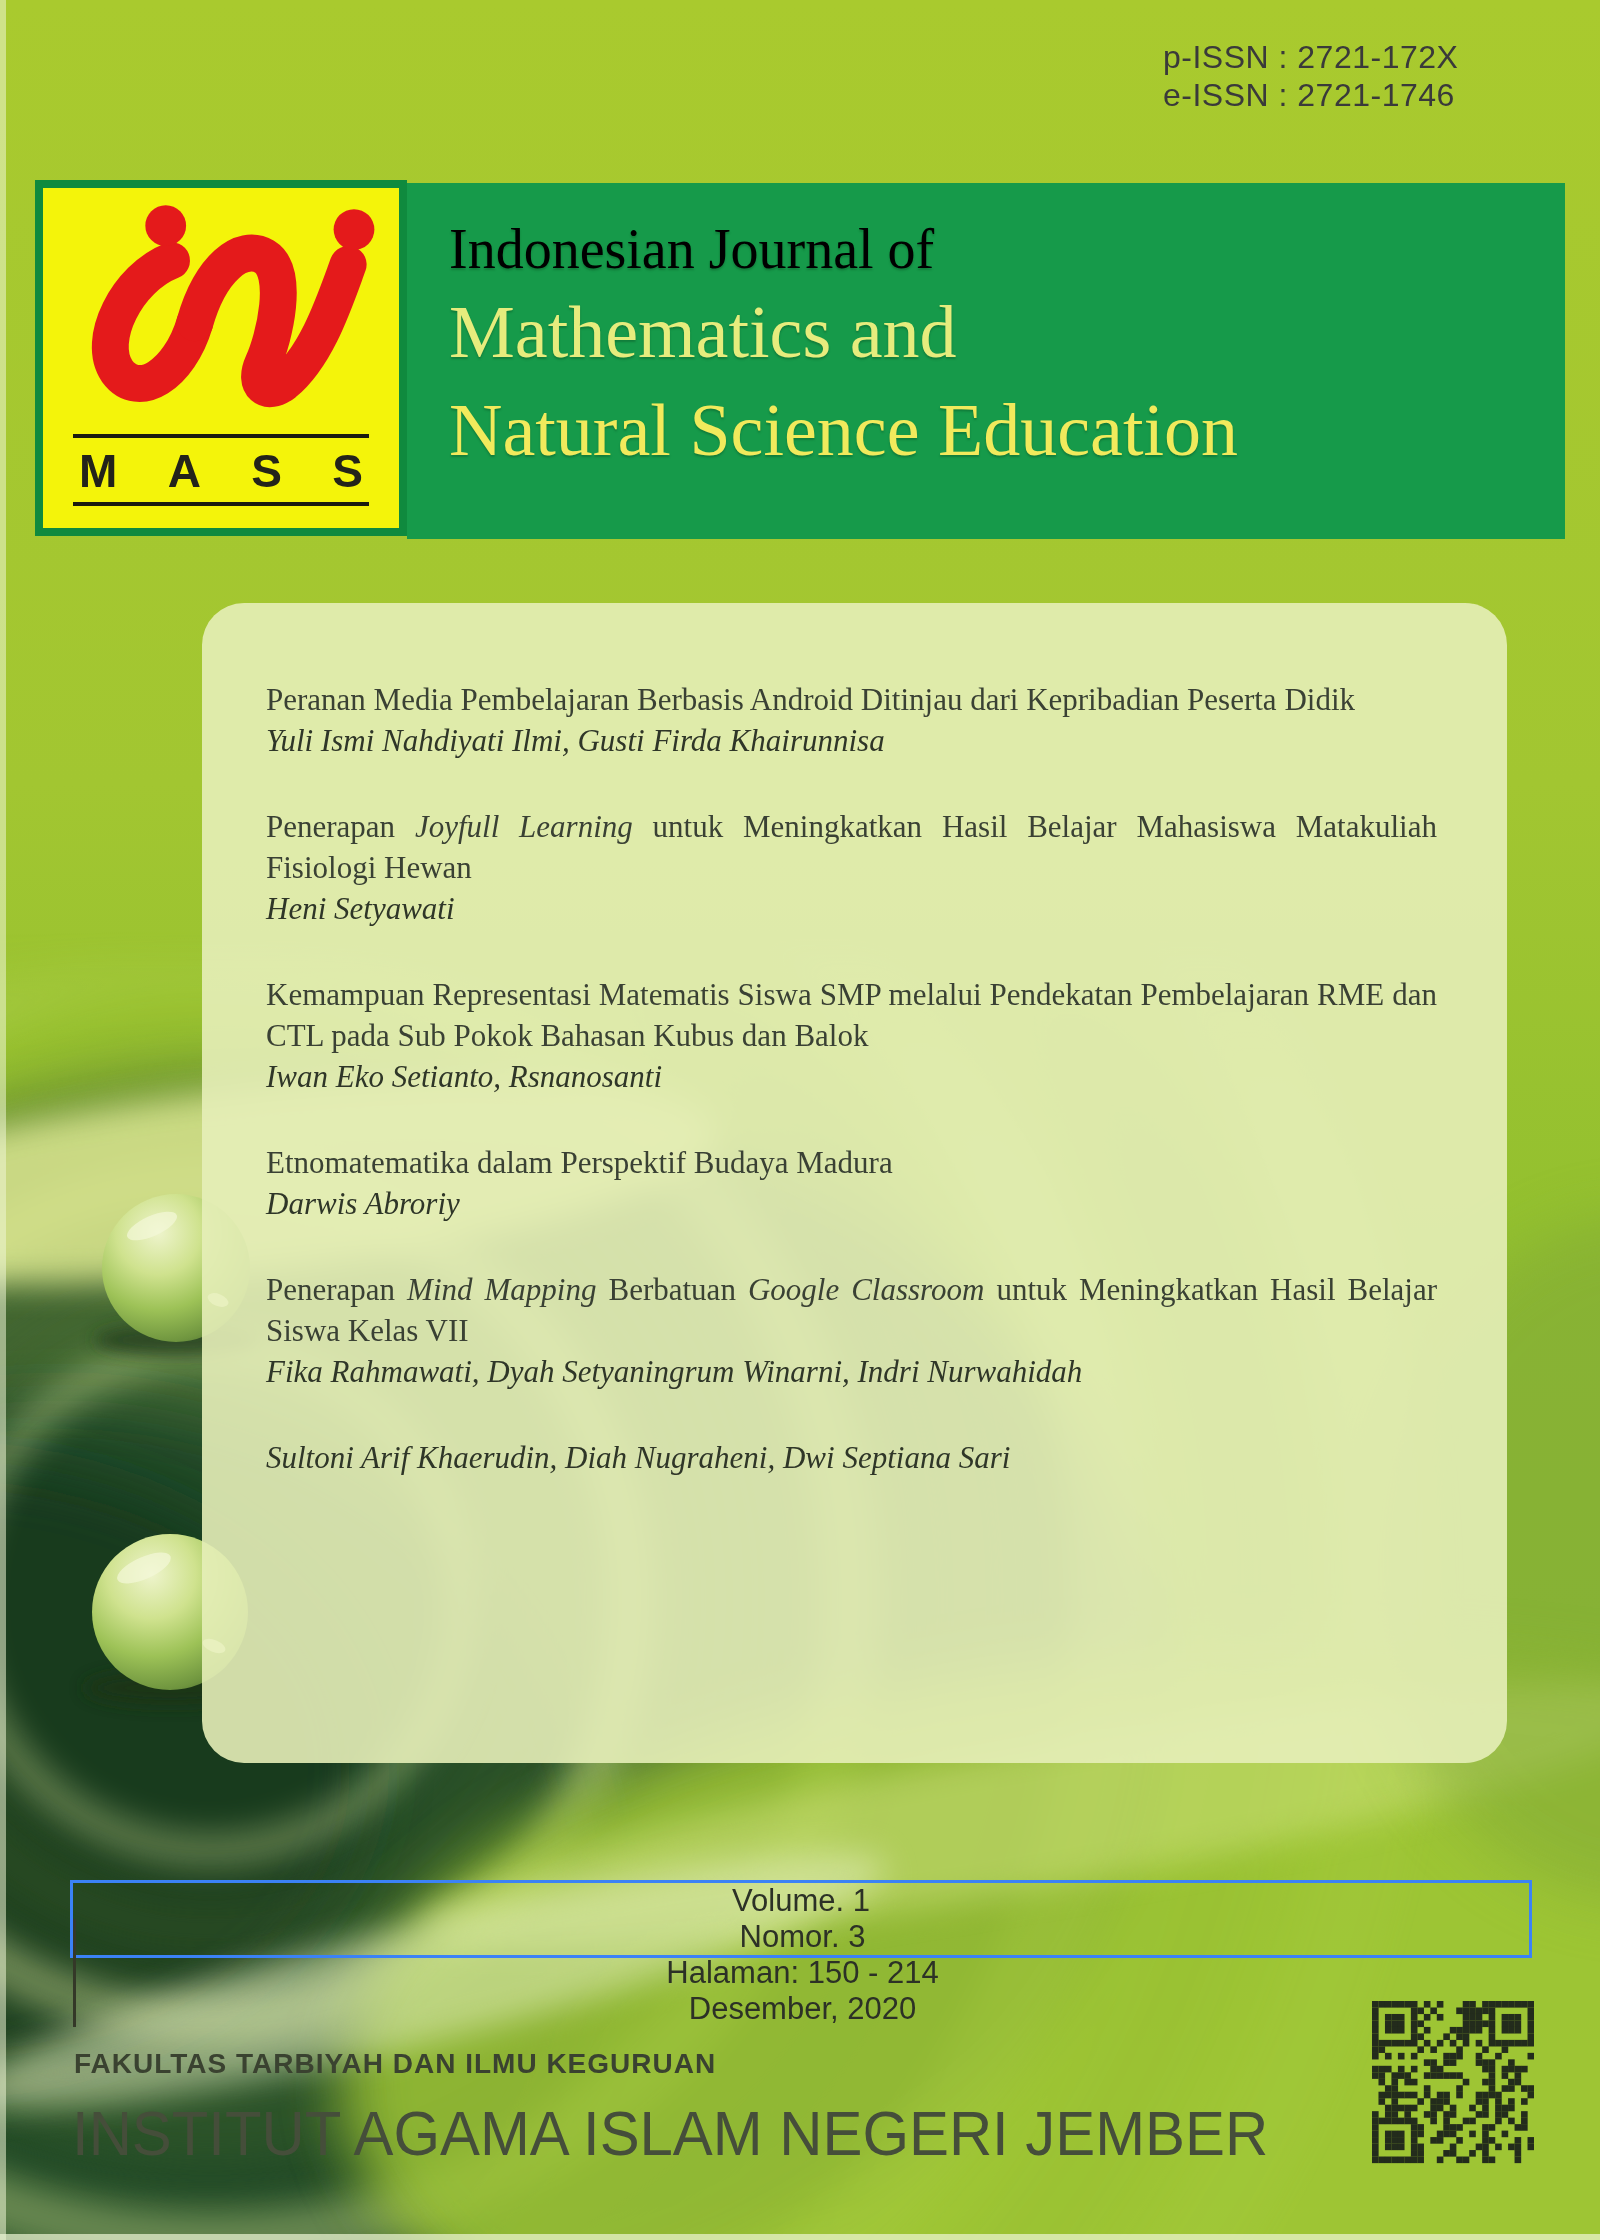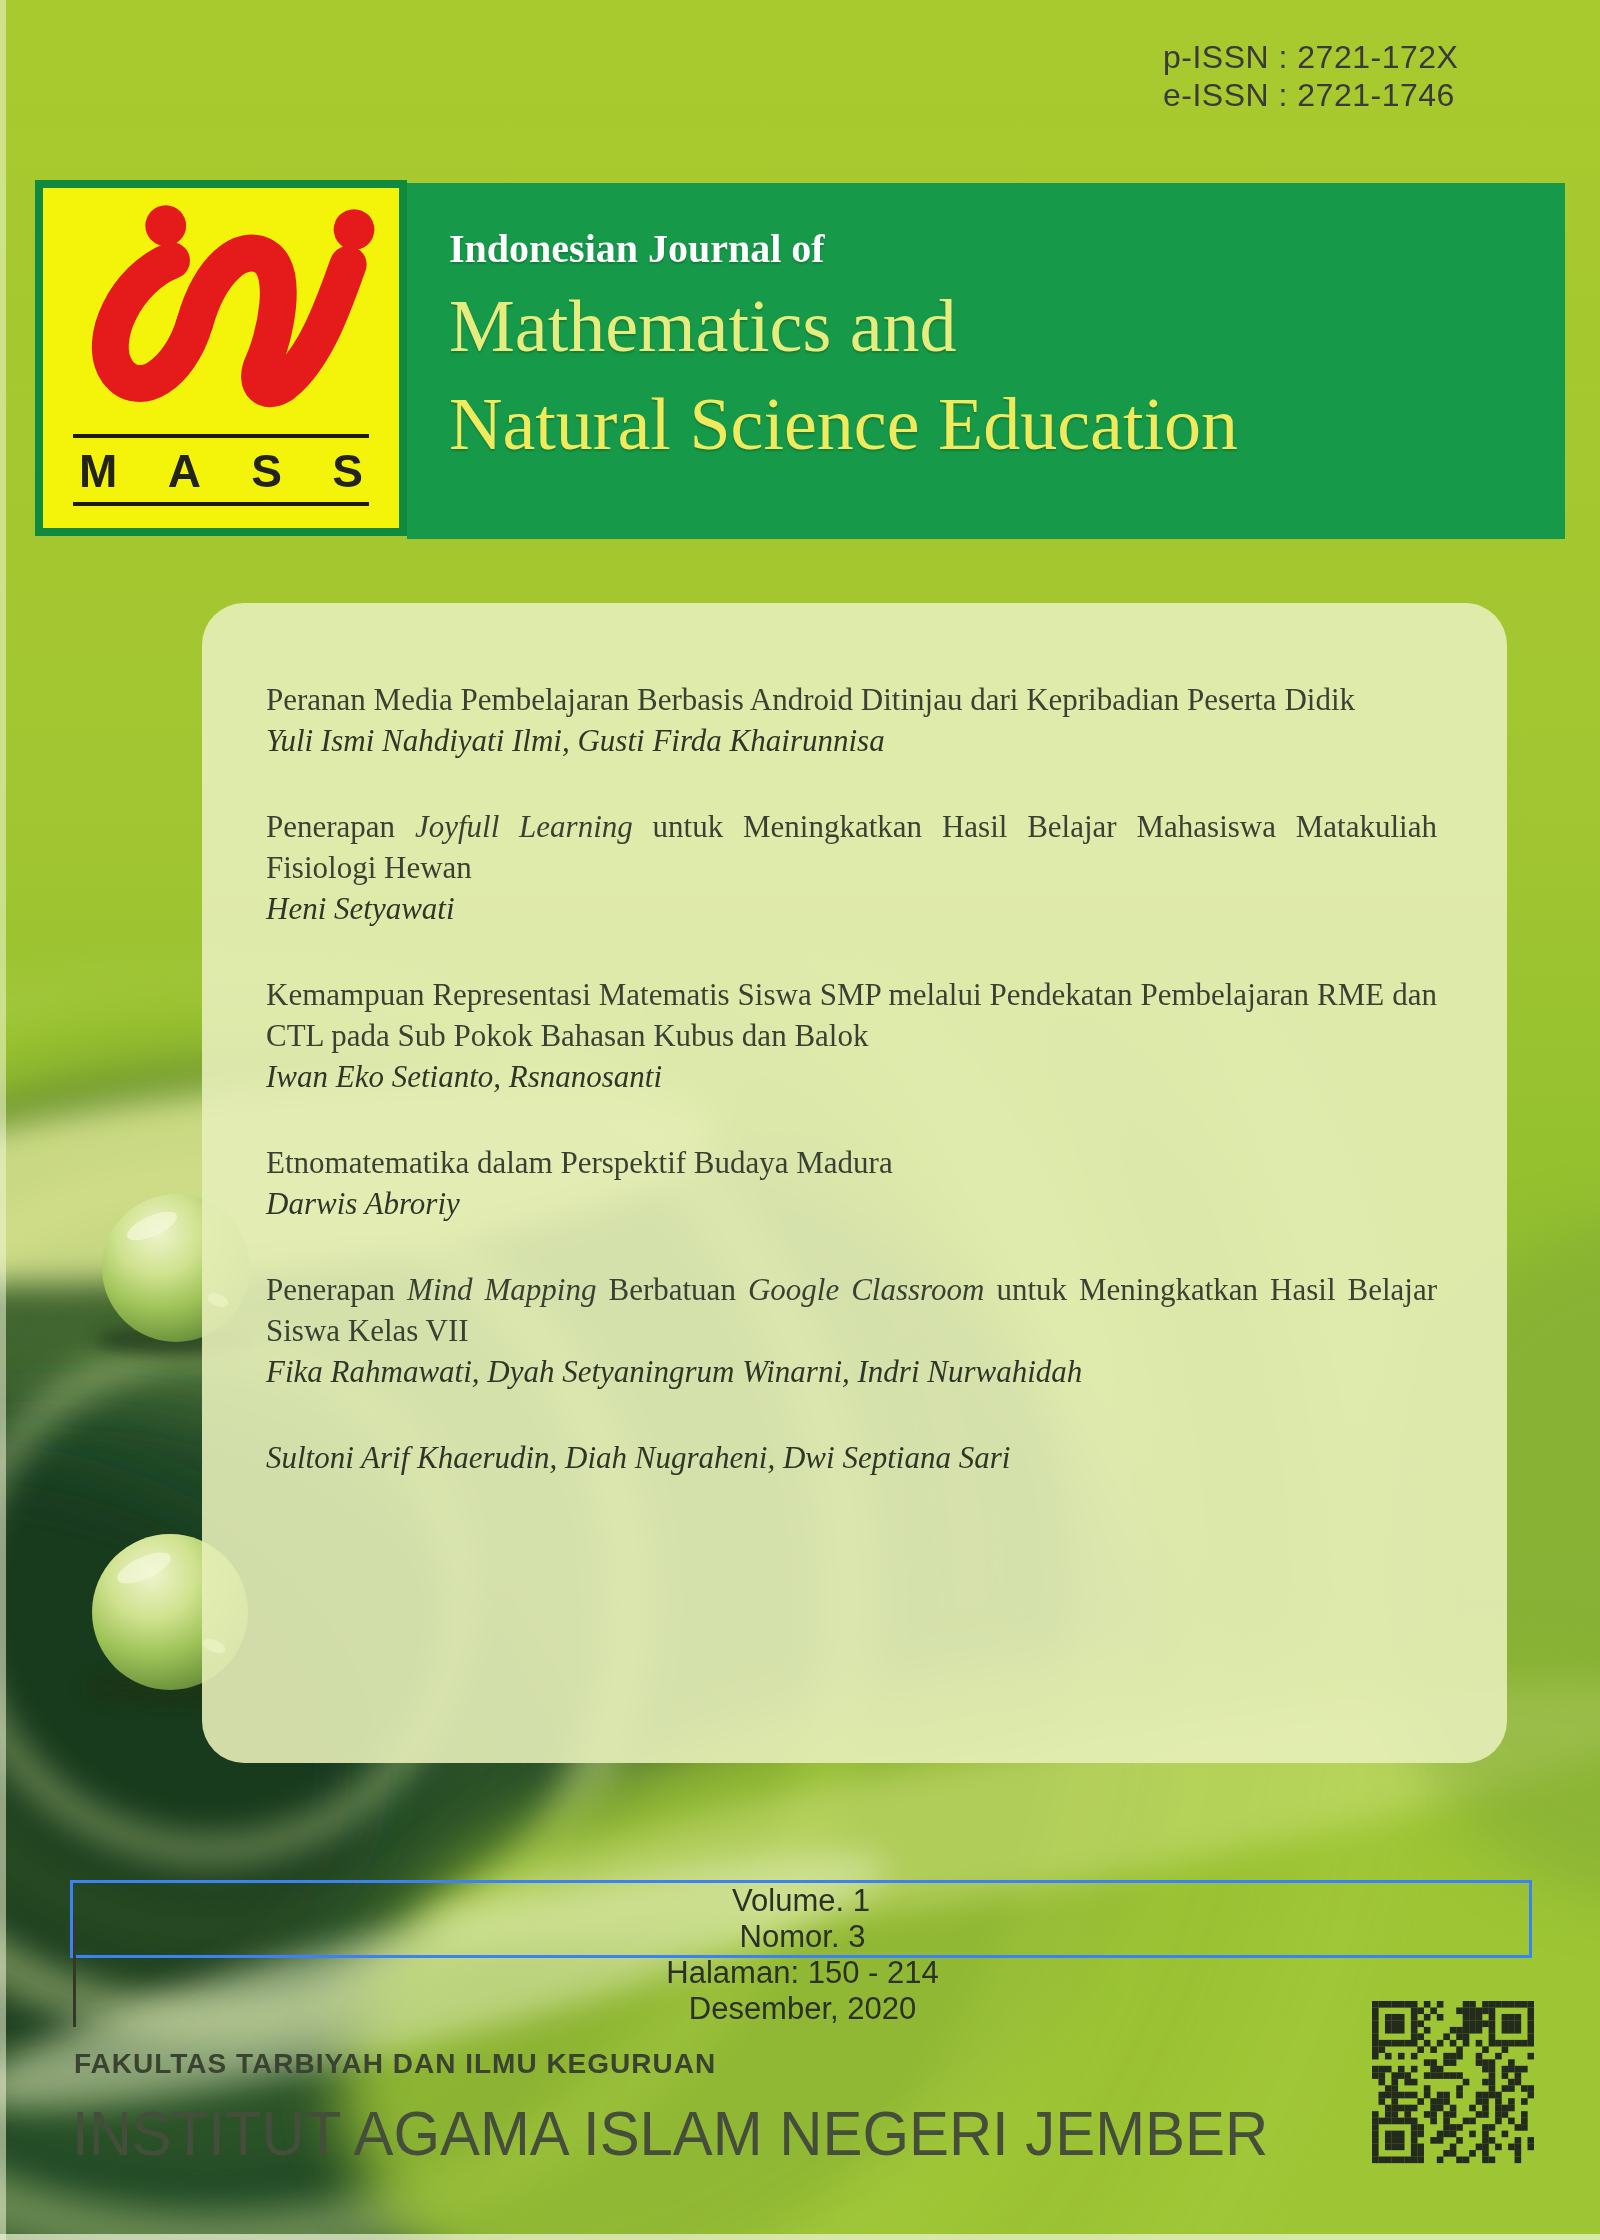--- a/index.html
+++ b/index.html
@@ -20,22 +20,22 @@
   .logo-box{position:absolute;left:35px;top:180px;width:372px;height:356px;z-index:3;
     background:#f4f40a;border:8px solid #0f8a3e;box-sizing:border-box;}
   .logo-glyph{position:absolute;left:14px;top:6px;width:330px;height:238px;}
   .logo-bottom{position:absolute;left:30px;right:30px;top:246px;}
   .logo-rule{height:4px;background:#1b1b0e;}
   .logo-letters{display:flex;justify-content:space-between;padding:10px 6px 8px 6px;
     font-weight:700;font-size:46px;line-height:46px;color:#23231a;font-family:"Liberation Sans",sans-serif;}
   .band{position:absolute;left:407px;top:183px;width:1158px;height:356px;z-index:2;
     background:#169a4a;box-sizing:border-box;padding:40px 0 0 42px;
     font-family:"Liberation Serif",serif;}
-  .band-l1{font-size:40px;line-height:52px;color:#ffffff;text-shadow:0 2px 2px rgba(10,70,30,.35);font-weight:bold;}
-  .band-l2{font-size:74px;line-height:80px;margin-top:11px;color:#e6ec7d;text-shadow:0 2px 2px rgba(10,70,30,.35);}
+  .band-l1{font-size:56px;line-height:52px;color:#000000;text-shadow:0 2px 2px rgba(10,70,30,.35);}
+  .band-l2{font-size:74px;line-height:80px;margin-top:17px;color:#e6ec7d;text-shadow:0 2px 2px rgba(10,70,30,.35);}
   .band-l3{font-size:74px;line-height:80px;margin-top:18px;color:#f1ea5c;text-shadow:0 2px 2px rgba(10,70,30,.35);}
 
   
   .panel{position:absolute;left:202px;top:603px;width:1305px;height:1160px;z-index:1;
     background:rgba(229,238,184,.9);border-radius:42px;box-sizing:border-box;
     padding:76px 70px 0 64px;}
   .article{margin-bottom:45px;}
   .a-title{font-family:"Liberation Serif",serif;font-size:31px;line-height:41px;
     color:#3a4134;text-align:justify;}
   .a-title .it{font-style:italic;}

